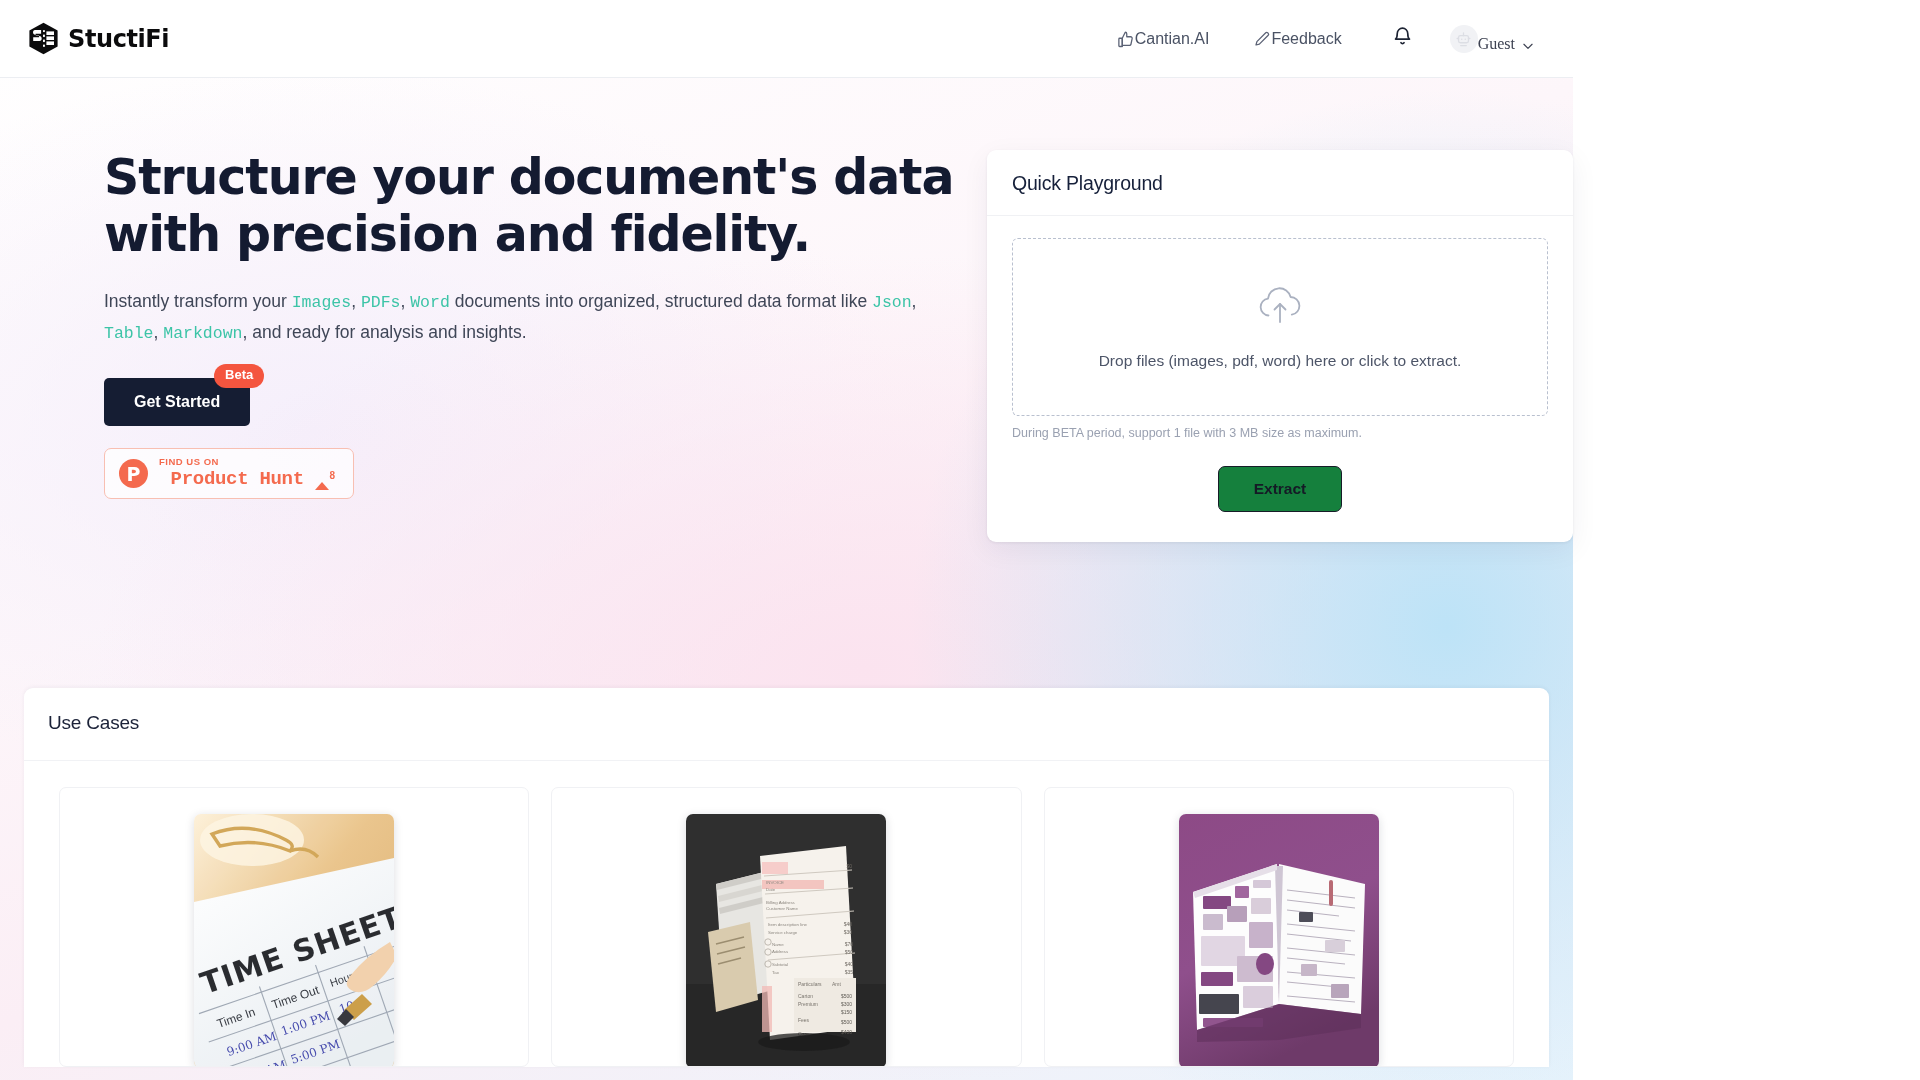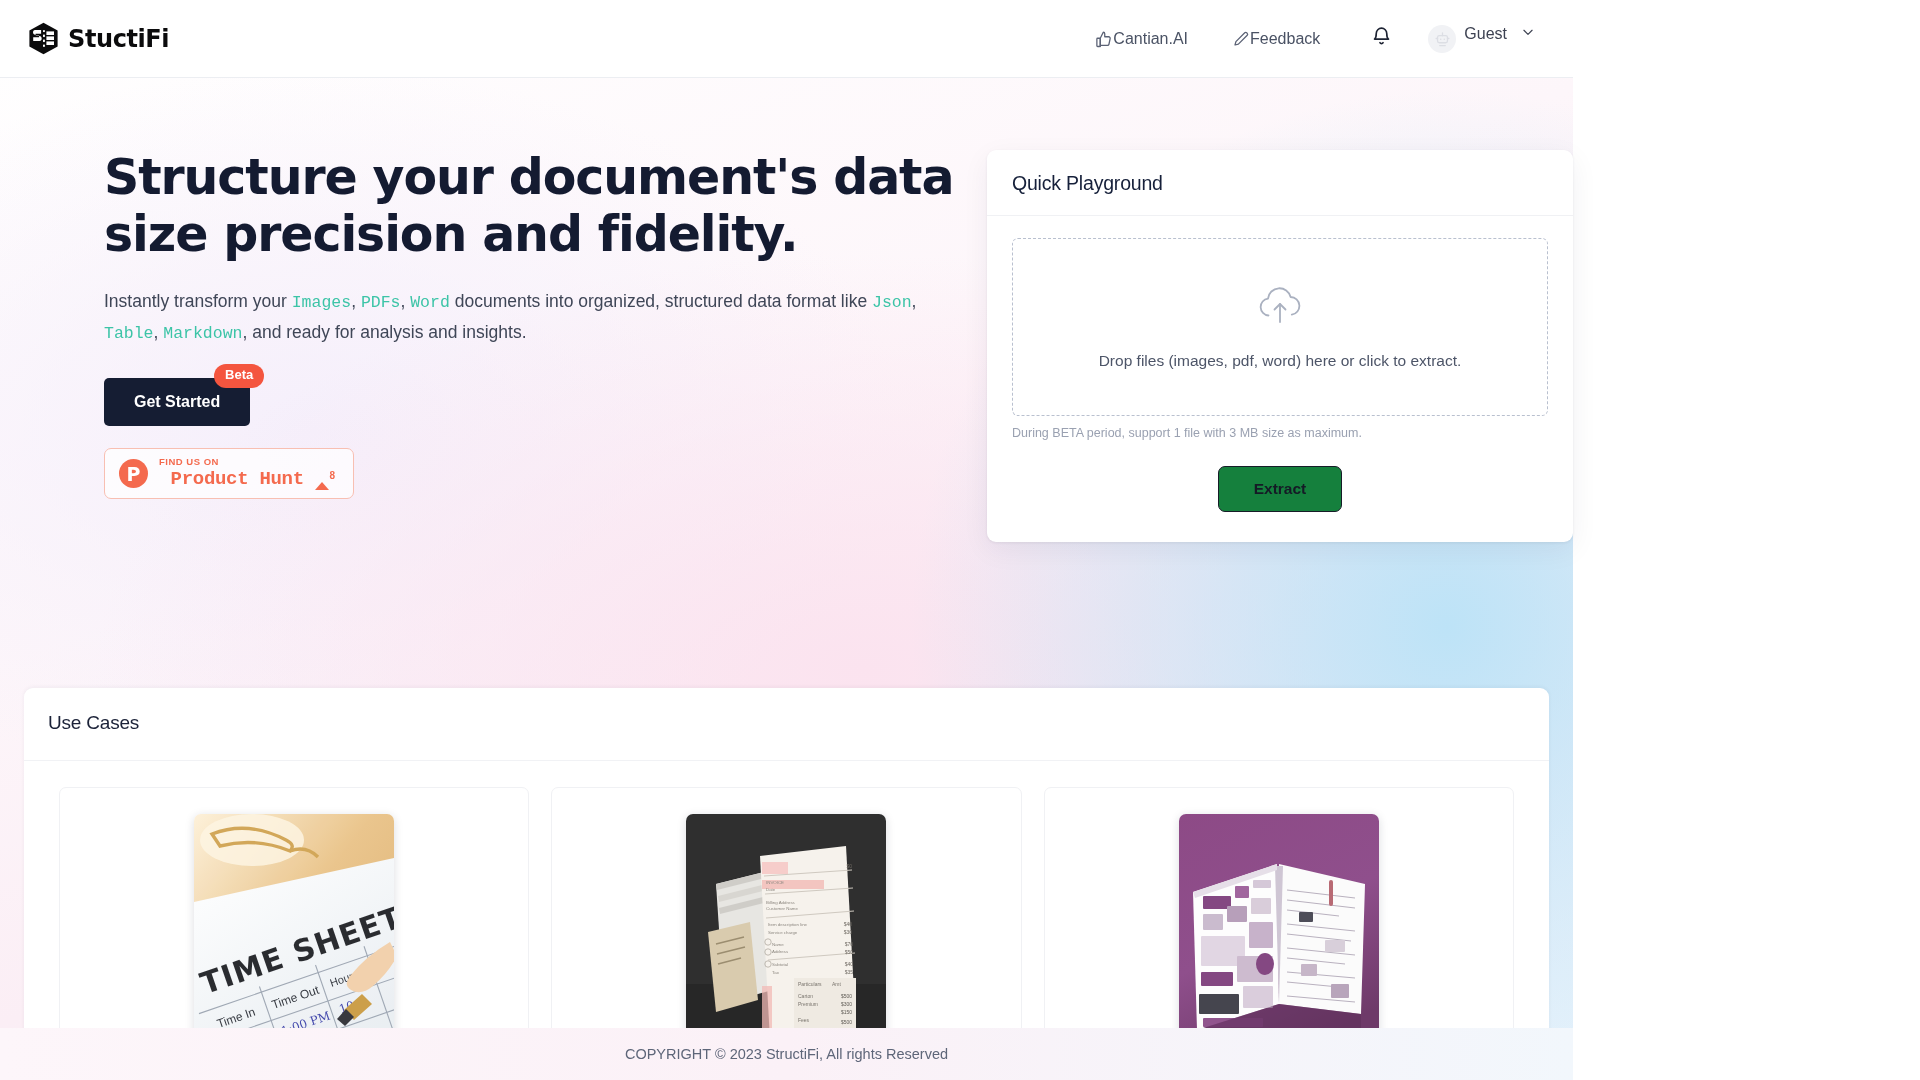--- a/index.html
+++ b/index.html
@@ -51,22 +51,22 @@
   }
   .nav-item .ico { display: flex; align-items: center; }
   .icon-btn {
     width: 42px; height: 42px;
     display: flex; align-items: center; justify-content: center;
     border-radius: 50%;
     cursor: pointer;
     margin-left: 18px;
   }
   .avatar-group {
-    display: flex; align-items: flex-start; gap: 8px;
-    margin-left: 26px; cursor: pointer;
+    display: flex; align-items: flex-end; 
+    margin-left: 26px; cursor: pointer; font-family: Liberation Serif, serif;
   }
   .avatar {
     width: 28px; height: 28px; border-radius: 50%;
     background: #f1f2f5;
     display: flex; align-items: center; justify-content: center;
   }
   .user-name { font-size: 16px; color: #3d4252; }
   .chev { margin-left: 6px; display: flex; }
 
   
@@ -324,21 +324,21 @@
             <path d="M5 9l7 7 7-7"></path>
           </svg>
         </span>
       </div>
     </div>
   </div>
 
   <div class="hero">
 
     <div class="hero-left">
-      <h1 class="headline">Structure your document's data size precision and fidelity.</h1>
+      <h1 class="headline">Structure your document's data with precision and fidelity.</h1>
 
       <p class="subtitle"><span>Instantly transform your </span><span class="kw">Images</span><span>, </span><span class="kw">PDFs</span><span>, </span><span class="kw">Word</span><span> documents into organized, structured data format like </span><span class="kw">Json</span><span>, </span><span class="kw">Table</span><span>, </span><span class="kw">Markdown</span><span>, and ready for analysis and insights.</span></p>
 
       <div class="cta-wrap">
         <button class="btn-get-started">Get Started</button>
         <span class="beta-badge">Beta</span>
       </div>
 
       <div class="ph-badge">
         <span class="ph-logo">P</span>
@@ -560,17 +560,14 @@
               <rect x="122" y="150" width="16" height="12" fill="#c6b6c8" rx="1"></rect>
               <rect x="152" y="170" width="18" height="14" fill="#b8a5bb" rx="1"></rect>
             </g>
             <path d="M18 216 L100 190 L182 200 L182 214 L100 226 L18 228 Z" fill="#5d3059" opacity="0.55"></path>
           </svg>
         </div>
       </div>
     </div>
   </div>
 
-  <div class="footer">
-    <span>COPYRIGHT © 2023 StructiFi, All rights Reserved</span>
-  </div>
 
 </div>
 
 </body></html>

